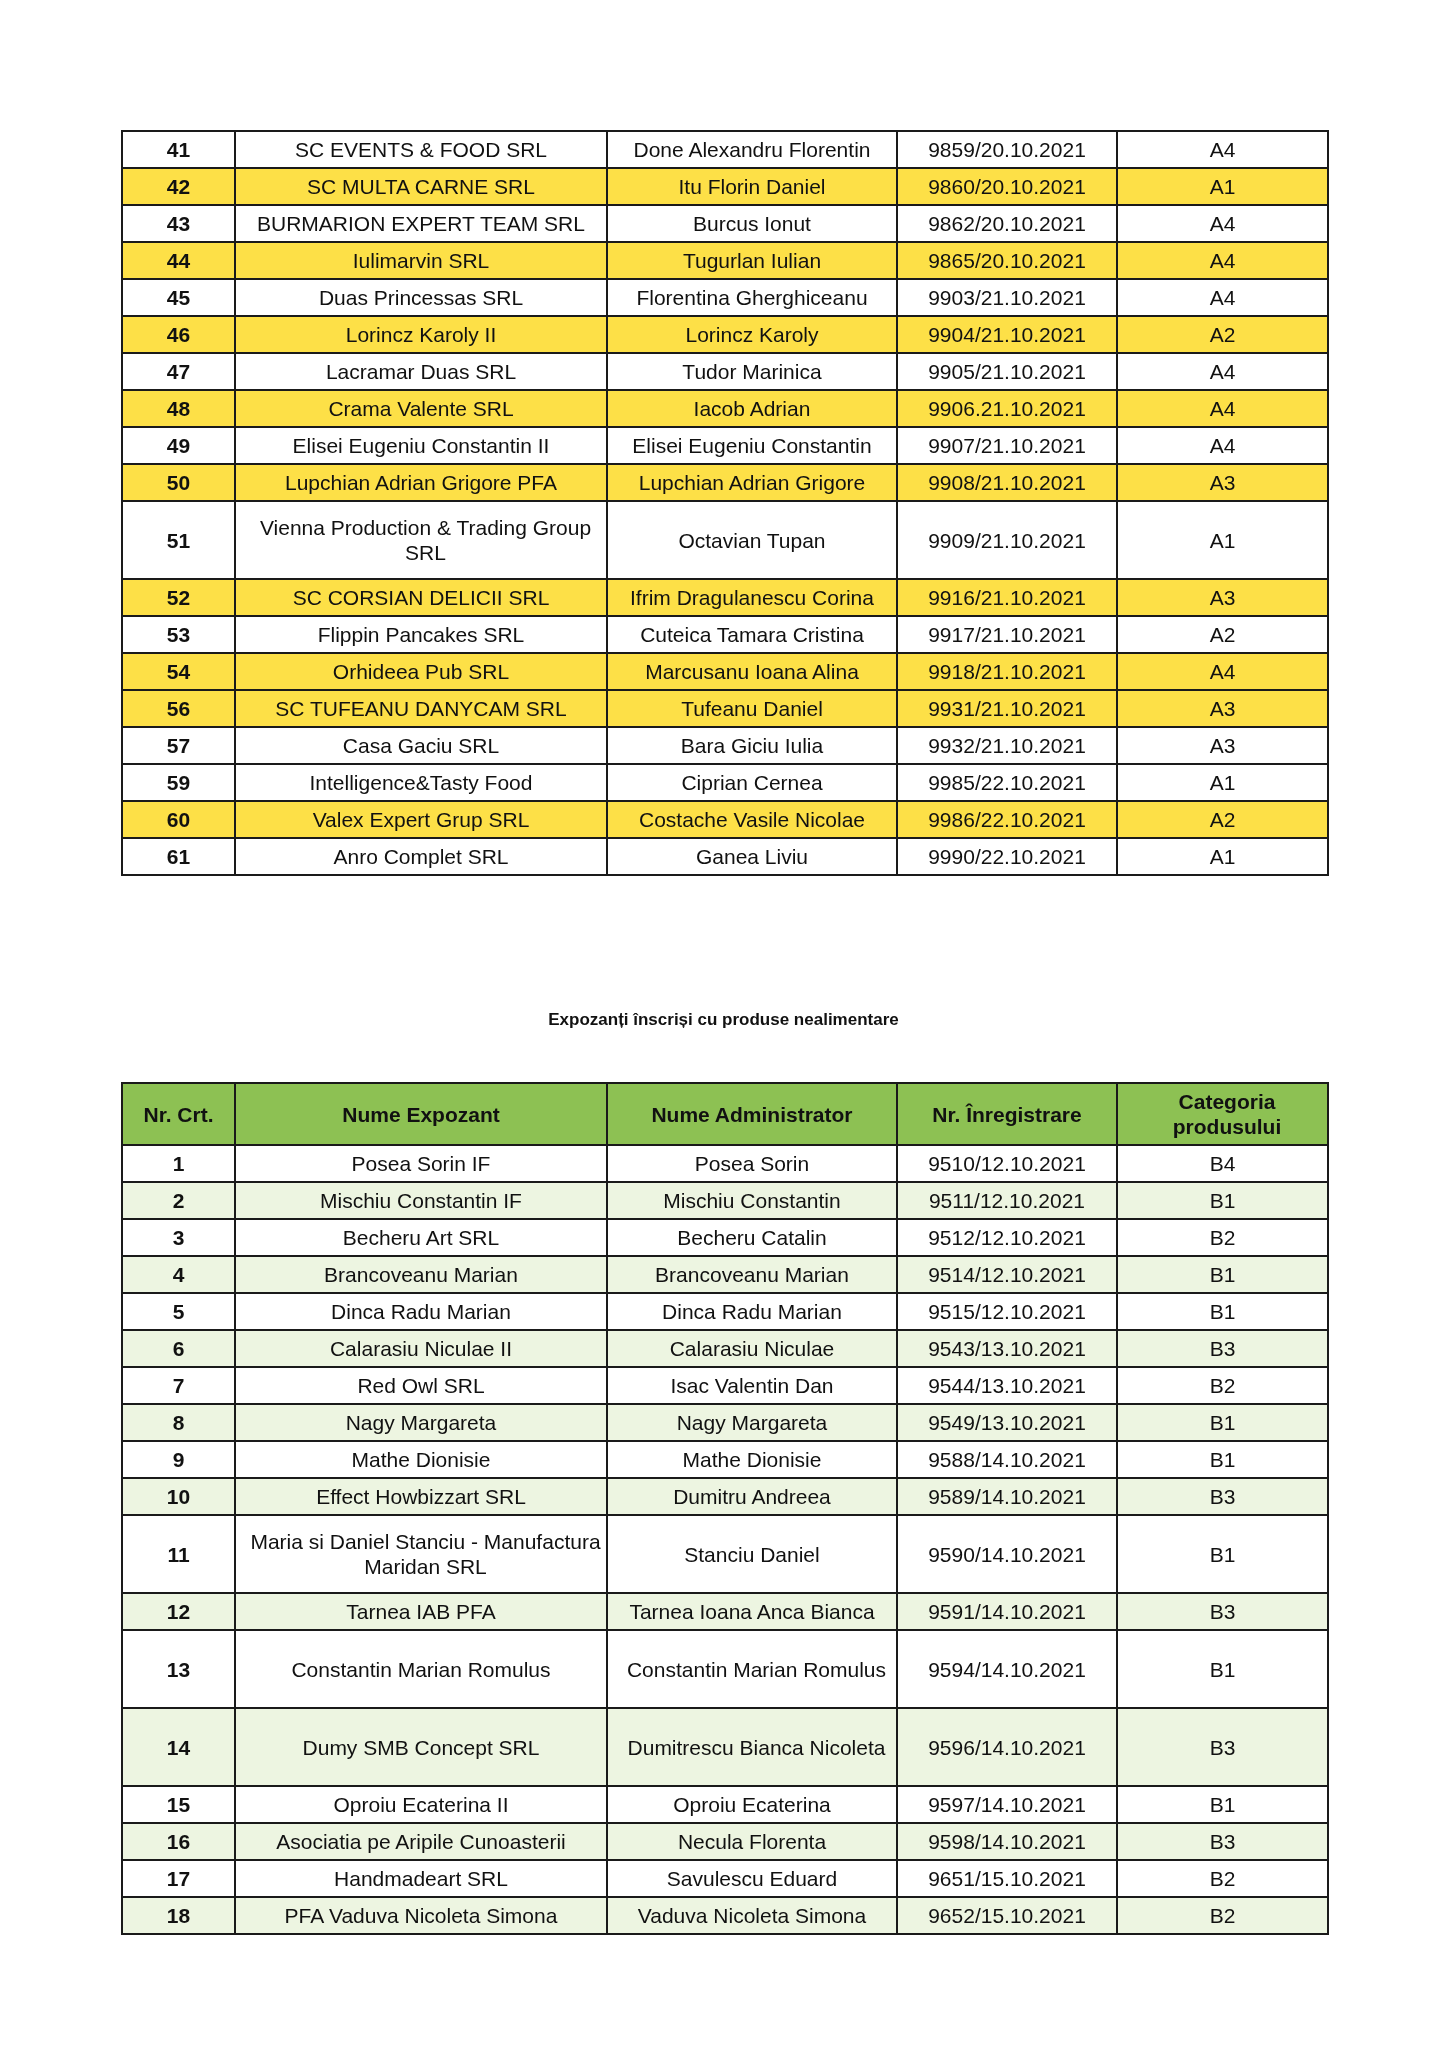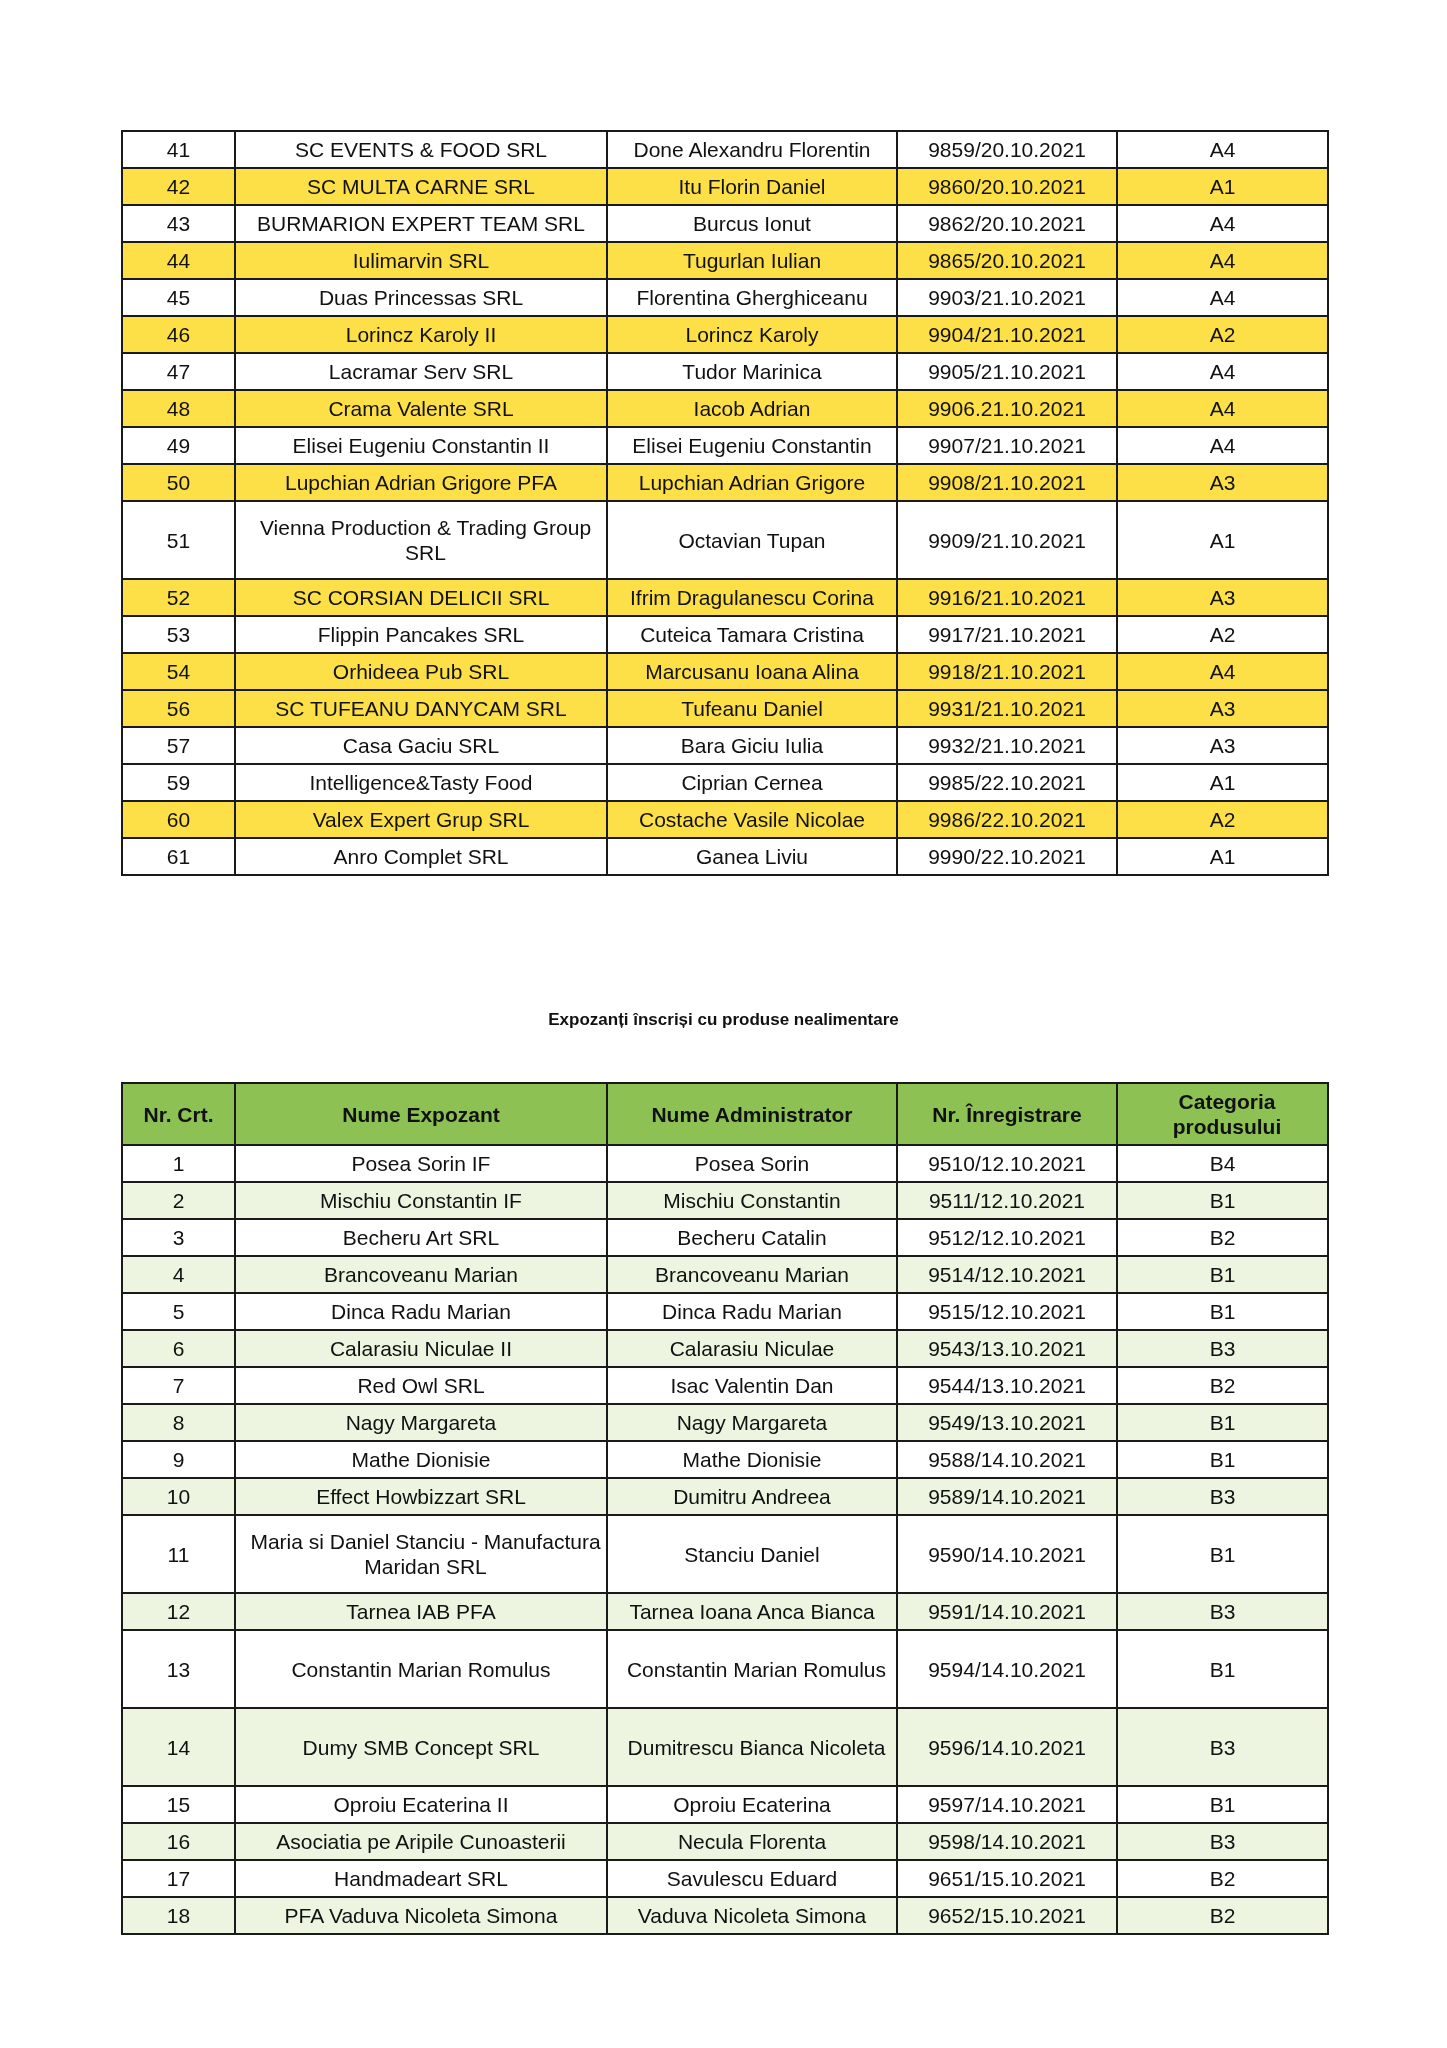--- a/index.html
+++ b/index.html
@@ -10,21 +10,21 @@
     table {
       position: absolute; left: 121px; width: 1206px;
       border-collapse: collapse; table-layout: fixed;
       font-size: 21px;
     }
     td, th {
       border: 2px solid #1a1a1a; text-align: center; vertical-align: middle;
       padding: 0 4px; line-height: 25px; overflow: hidden; white-space: nowrap;
     }
     td.wrap, th.wrap { white-space: normal; padding-left: 13px; }
-    td.num { font-weight: normal; margin-top: 27px; }
+    td.num { font-weight: bold; margin-top: 27px; }
     tr.r { height: 37px; }
     tr.tall { height: 78px; }
     #t1 { top: 130px; }
     #t1 tr.alt td { background: #fde047; }
     #t2 { top: 1082px; }
     #t2 tr.alt td { background: #edf5e1; }
     #t2 thead th { background: #8dc153; font-weight: bold; height: 60px; }
     #title {
       position: absolute; top: 1010px; left: 0; width: 1447px; text-align: center;
       font-weight: bold; font-size: 17px;
@@ -81,21 +81,21 @@
       </tr>
     <tr class="r alt">
         <td class="num">46</td>
         <td>Lorincz Karoly II</td>
         <td>Lorincz Karoly</td>
         <td>9904/21.10.2021</td>
         <td>A2</td>
       </tr>
     <tr class="r">
         <td class="num">47</td>
-        <td>Lacramar Serv SRL</td>
+        <td>Lacramar Duas SRL</td>
         <td>Tudor Marinica</td>
         <td>9905/21.10.2021</td>
         <td>A4</td>
       </tr>
     <tr class="r alt">
         <td class="num">48</td>
         <td>Crama Valente SRL</td>
         <td>Iacob Adrian</td>
         <td>9906.21.10.2021</td>
         <td>A4</td>

